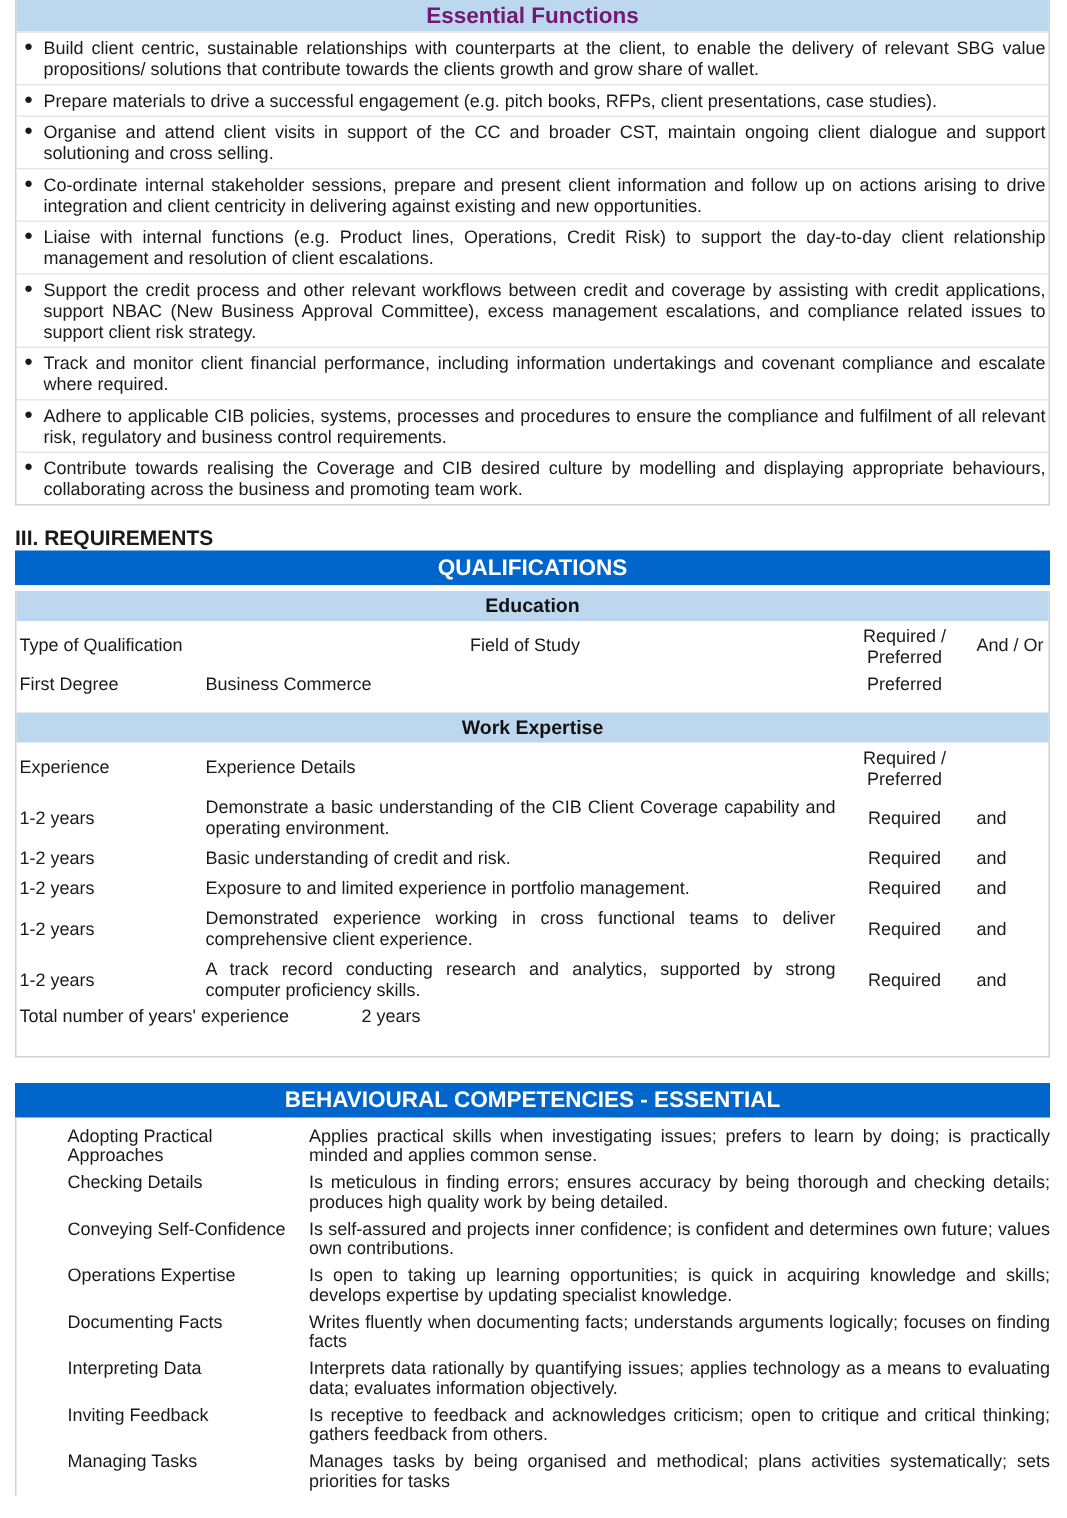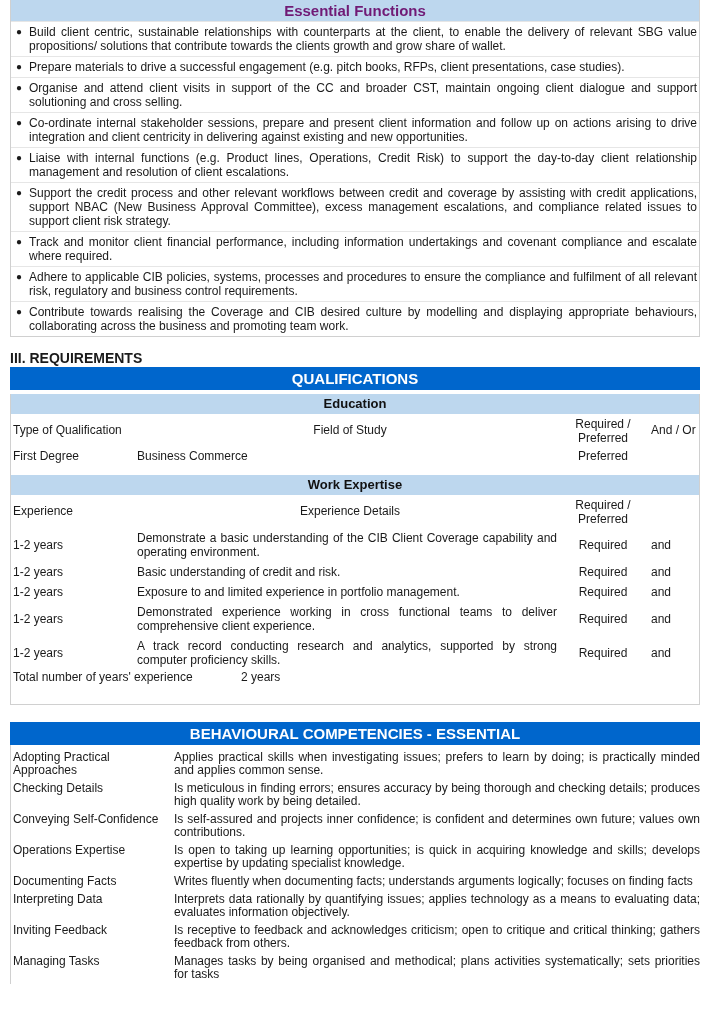--- a/index.html
+++ b/index.html
@@ -37,21 +37,21 @@
     .we-hdr .c3 { line-height: 14px; }
     .we-row { min-height: 20px; padding: 2px 0; }
     .we-row .c2 { text-align: justify; padding-right: 6px; line-height: 14px; }
     .we-row.tall { min-height: 34px; }
 
     .total { height: 34px; display: flex; padding-left: 2px; }
     .total .lbl { width: 228px; }
 
     .bc-head { margin-top: 17px; }
     .bc { margin-left: 10px; width: 690px; border-left: 1px solid #d0d0d0; }
-    .bc-row { display: flex; padding: 2px 0 3px 0; }
+    .bc-row { display: flex; padding: 2px 0 3px 0; margin-left: 32px; }
     .bc-name { width: 163px; flex: 0 0 163px; padding-left: 2px; line-height: 13px; }
     .bc-desc { flex: 1; text-align: justify; line-height: 13px; }
   </style>
 </head>
 <body>
 
 <div class="wrap">
 
   <div class="ef">
     <div class="ef-head">Essential Functions</div>
@@ -108,21 +108,21 @@
       <div class="c1">First Degree</div>
       <div class="c2">Business Commerce</div>
       <div class="c3">Preferred</div>
       <div class="c4"></div>
     </div>
     <div style="height:10px;"></div>
 
     <div class="sub-head">Work Expertise</div>
     <div class="row we-hdr">
       <div class="c1">Experience</div>
-      <div class="c2" style="text-align:center;">Experience Details</div>
+      <div class="c2" style="text-align:left;">Experience Details</div>
       <div class="c3">Required / Preferred</div>
       <div class="c4"></div>
     </div>
     <div class="row we-row tall">
       <div class="c1">1-2 years</div>
       <div class="c2">Demonstrate a basic understanding of the CIB Client Coverage capability and operating environment.</div>
       <div class="c3">Required</div>
       <div class="c4">and</div>
     </div>
     <div class="row we-row">

